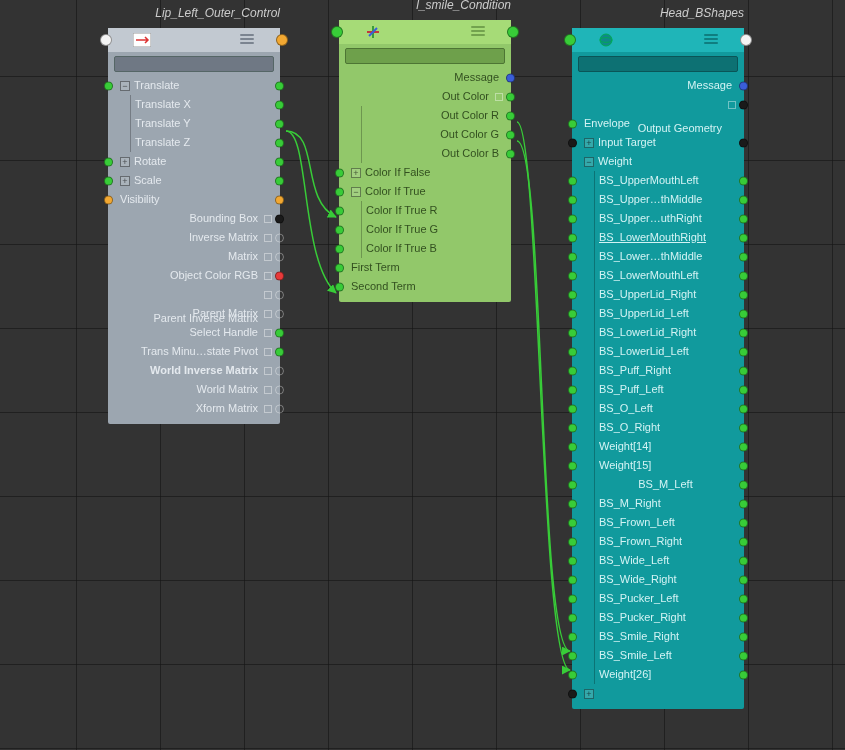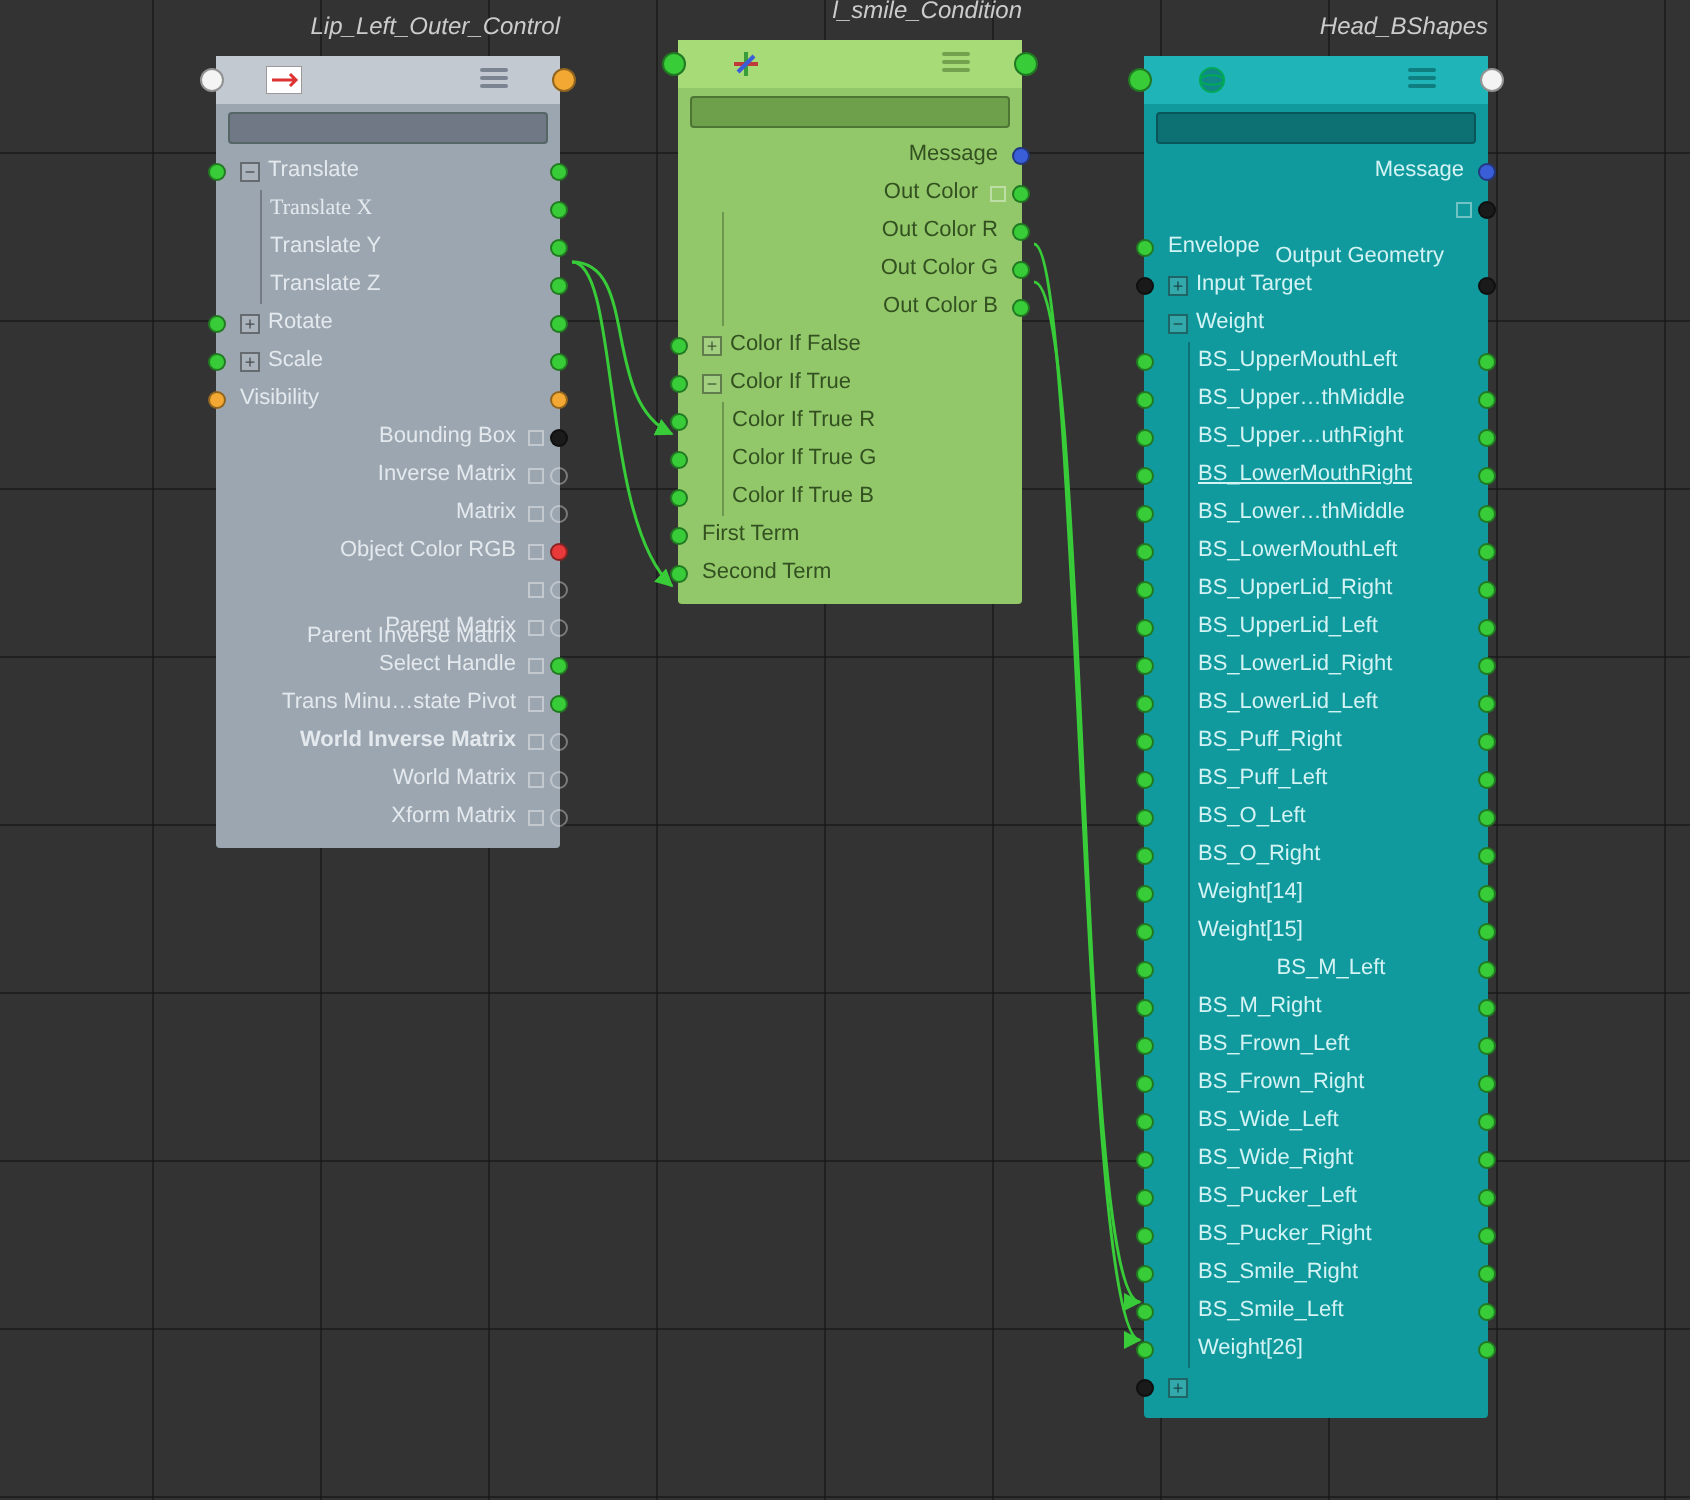--- a/index.html
+++ b/index.html
@@ -214,21 +214,21 @@
   </div>
   <div class="node-body">
     <div class="node-filter"></div>
     <div id="rowsA">
         <div class="row">
           <span class="tree-toggle">−</span>
           <span class="label">Translate</span>
           <span class="port left green"></span>
           <span class="port right green"></span>
         </div>
-        <div class="row" style="padding-left: 16px; font-family: Liberation Serif, serif;">
+        <div class="row" style="padding-left: 16px;">
           <span class="tree-bar"></span>
           <span class="label">Translate X</span>
           <span class="port right green"></span>
         </div>
         <div class="row" style="padding-left: 16px;">
           <span class="tree-bar"></span>
           <span class="label">Translate Y</span>
           <span class="port right green"></span>
         </div>
         <div class="row" style="padding-left: 16px;">

